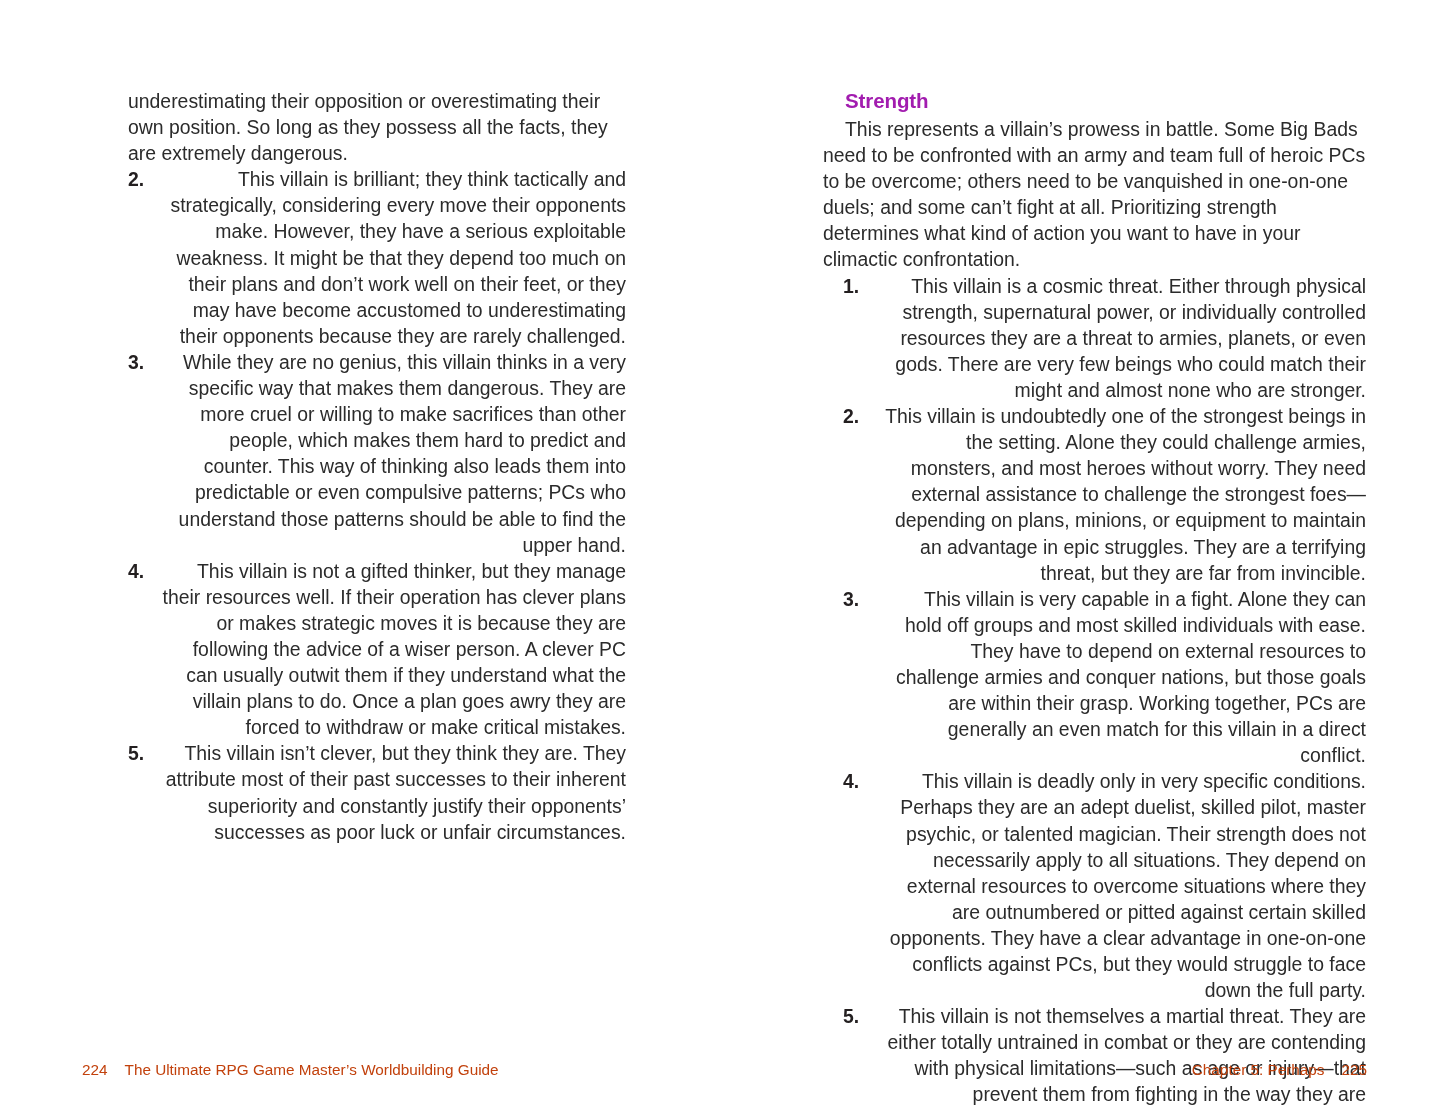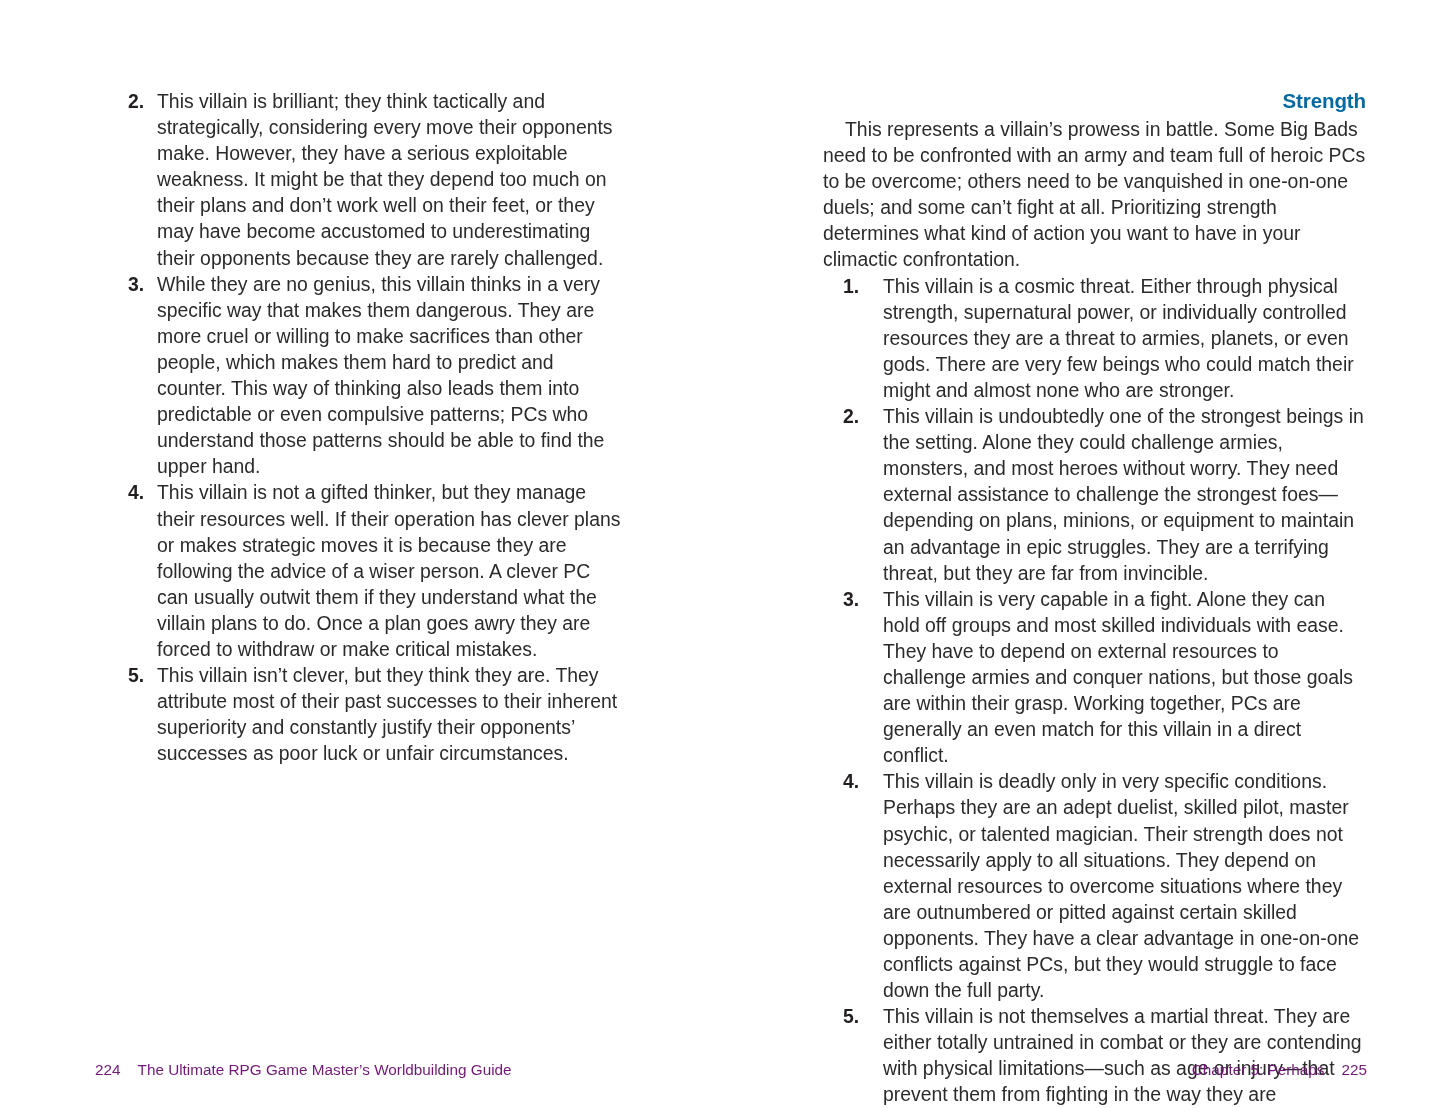--- a/index.html
+++ b/index.html
@@ -29,25 +29,24 @@
     line-height: 26.1px;
     color: #2b2b2b;
   }
   .column-left  { left: 128px; width: 498px; }
   .column-right { left: 823px; width: 543px; }
 
   
   .section-heading {
     font-size: 20.5px;
     font-weight: bold;
-    color: #0369a1;
+    color: #a21caf;
     margin: 0 0 2px 22px;
     letter-spacing: -0.1px;
     line-height: 26px;
-    text-align: right;
   }
 
   
   .body-para {
     margin: 0;
     text-indent: 22px;
     text-align: left;
     hyphens: none;
   }
   .body-para.no-indent { text-indent: 0; }
@@ -69,41 +68,42 @@
     top: 0;
     width: 21px;
     text-align: left;
     font-weight: bold;
     font-size: 19.4px;
     line-height: 26.1px;
     color: #231f20;
   }
   ol.num-list > li > .li-text {
     display: block;
+    text-align: right;
   }
 
   
   .column-right ol.num-list {
     margin-left: 20px;
     width: 523px;
   }
   .column-right ol.num-list > li { padding-left: 40px; }
   .column-right ol.num-list > li > .li-num { width: 30px; }
 
   .list-gap-top { margin-top: 26px; }
 
   
   .footer {
     position: absolute;
     bottom: 0;
-    left: 17px;
+    left: 4px;
     right: 0;
     height: 60px;
     font-size: 15.3px;
-    color: #701a75;
+    color: #c2410c;
     line-height: 20px;
   }
   .footer-left {
     position: absolute;
     left: 78px;
     top: 12px;
     white-space: nowrap;
   }
   .footer-left .folio { margin-right: 17px; }
   .footer-right {
@@ -114,20 +114,21 @@
   }
   .footer-right .folio { margin-left: 17px; margin-top: 19px; }
 </style>
 </head>
 <body>
 
 <div class="page">
 
   <div class="column column-left">
 
+    <p class="body-para no-indent">underestimating their opposition or overestimating their own position. So long as they possess all the facts, they are extremely dangerous.</p>
 
     <ol class="num-list">
       <li>
         <span class="li-num">2.</span>
         <span class="li-text">This villain is brilliant; they think tactically and strategically, considering every move their opponents make. However, they have a serious exploitable weakness. It might be that they depend too much on their plans and don’t work well on their feet, or they may have become accustomed to underestimating their opponents because they are rarely challenged.</span>
       </li>
       <li>
         <span class="li-num">3.</span>
         <span class="li-text">While they are no genius, this villain thinks in a very specific way that makes them dangerous. They are more cruel or willing to make sacrifices than other people, which makes them hard to predict and counter. This way of thinking also leads them into predictable or even compulsive patterns; PCs who understand those patterns should be able to find the upper hand.</span>
       </li>

